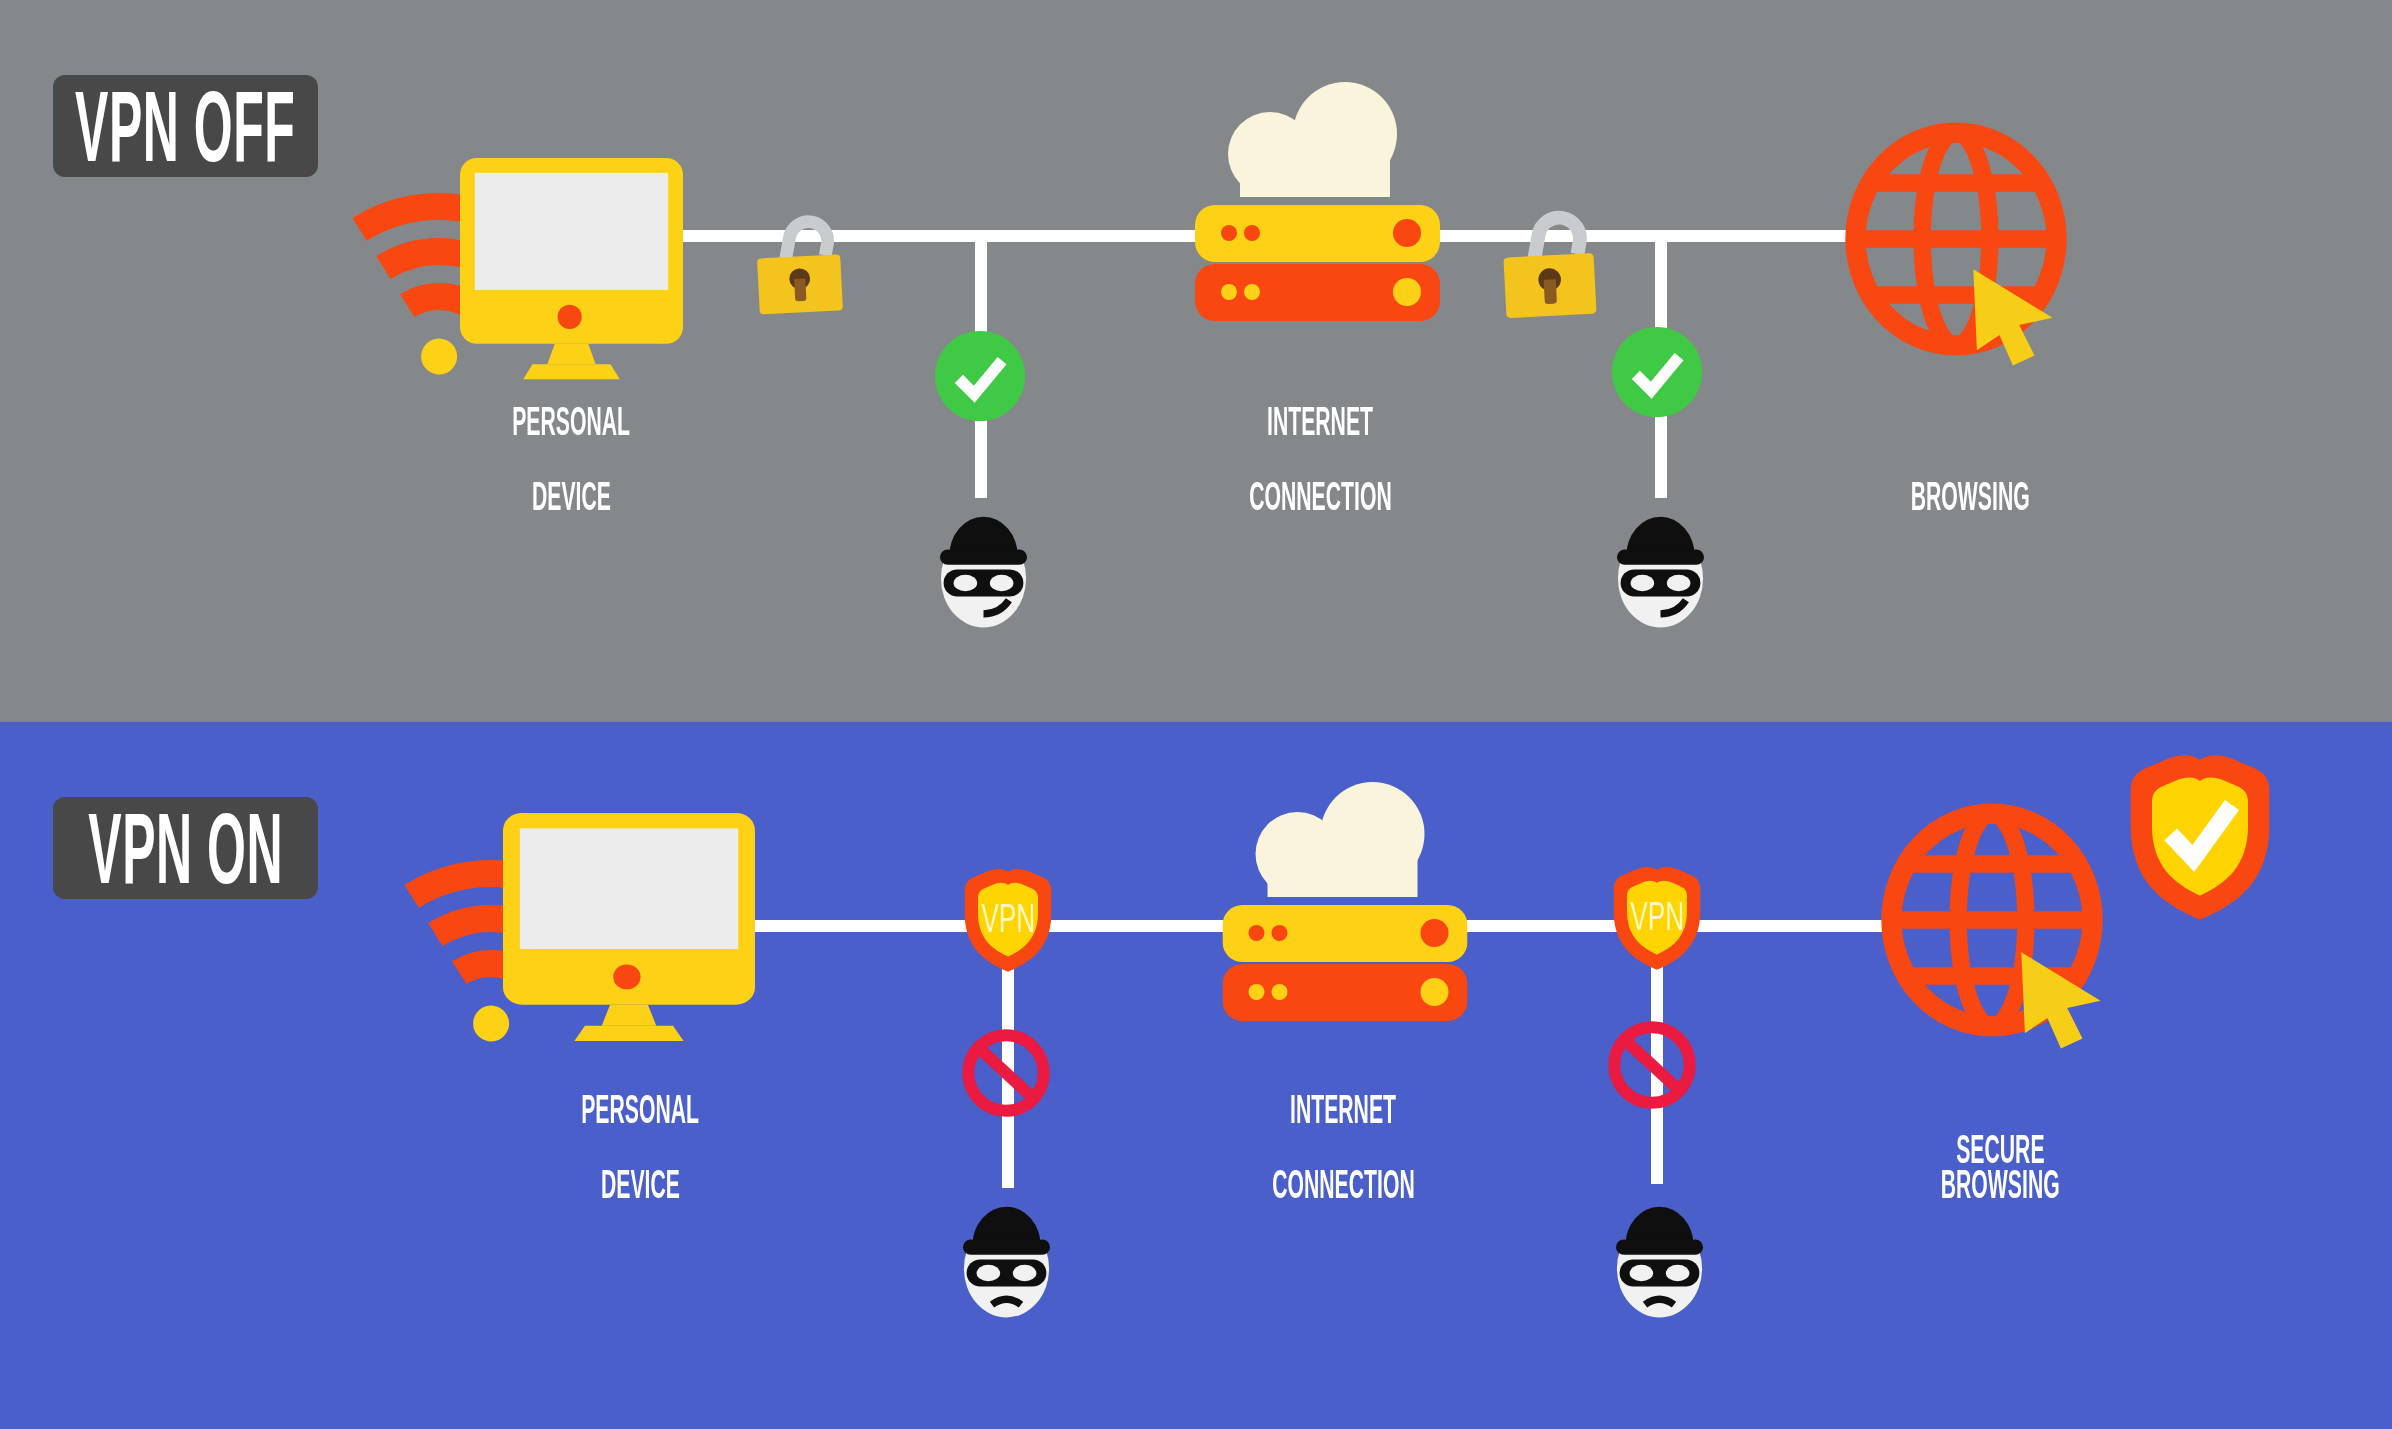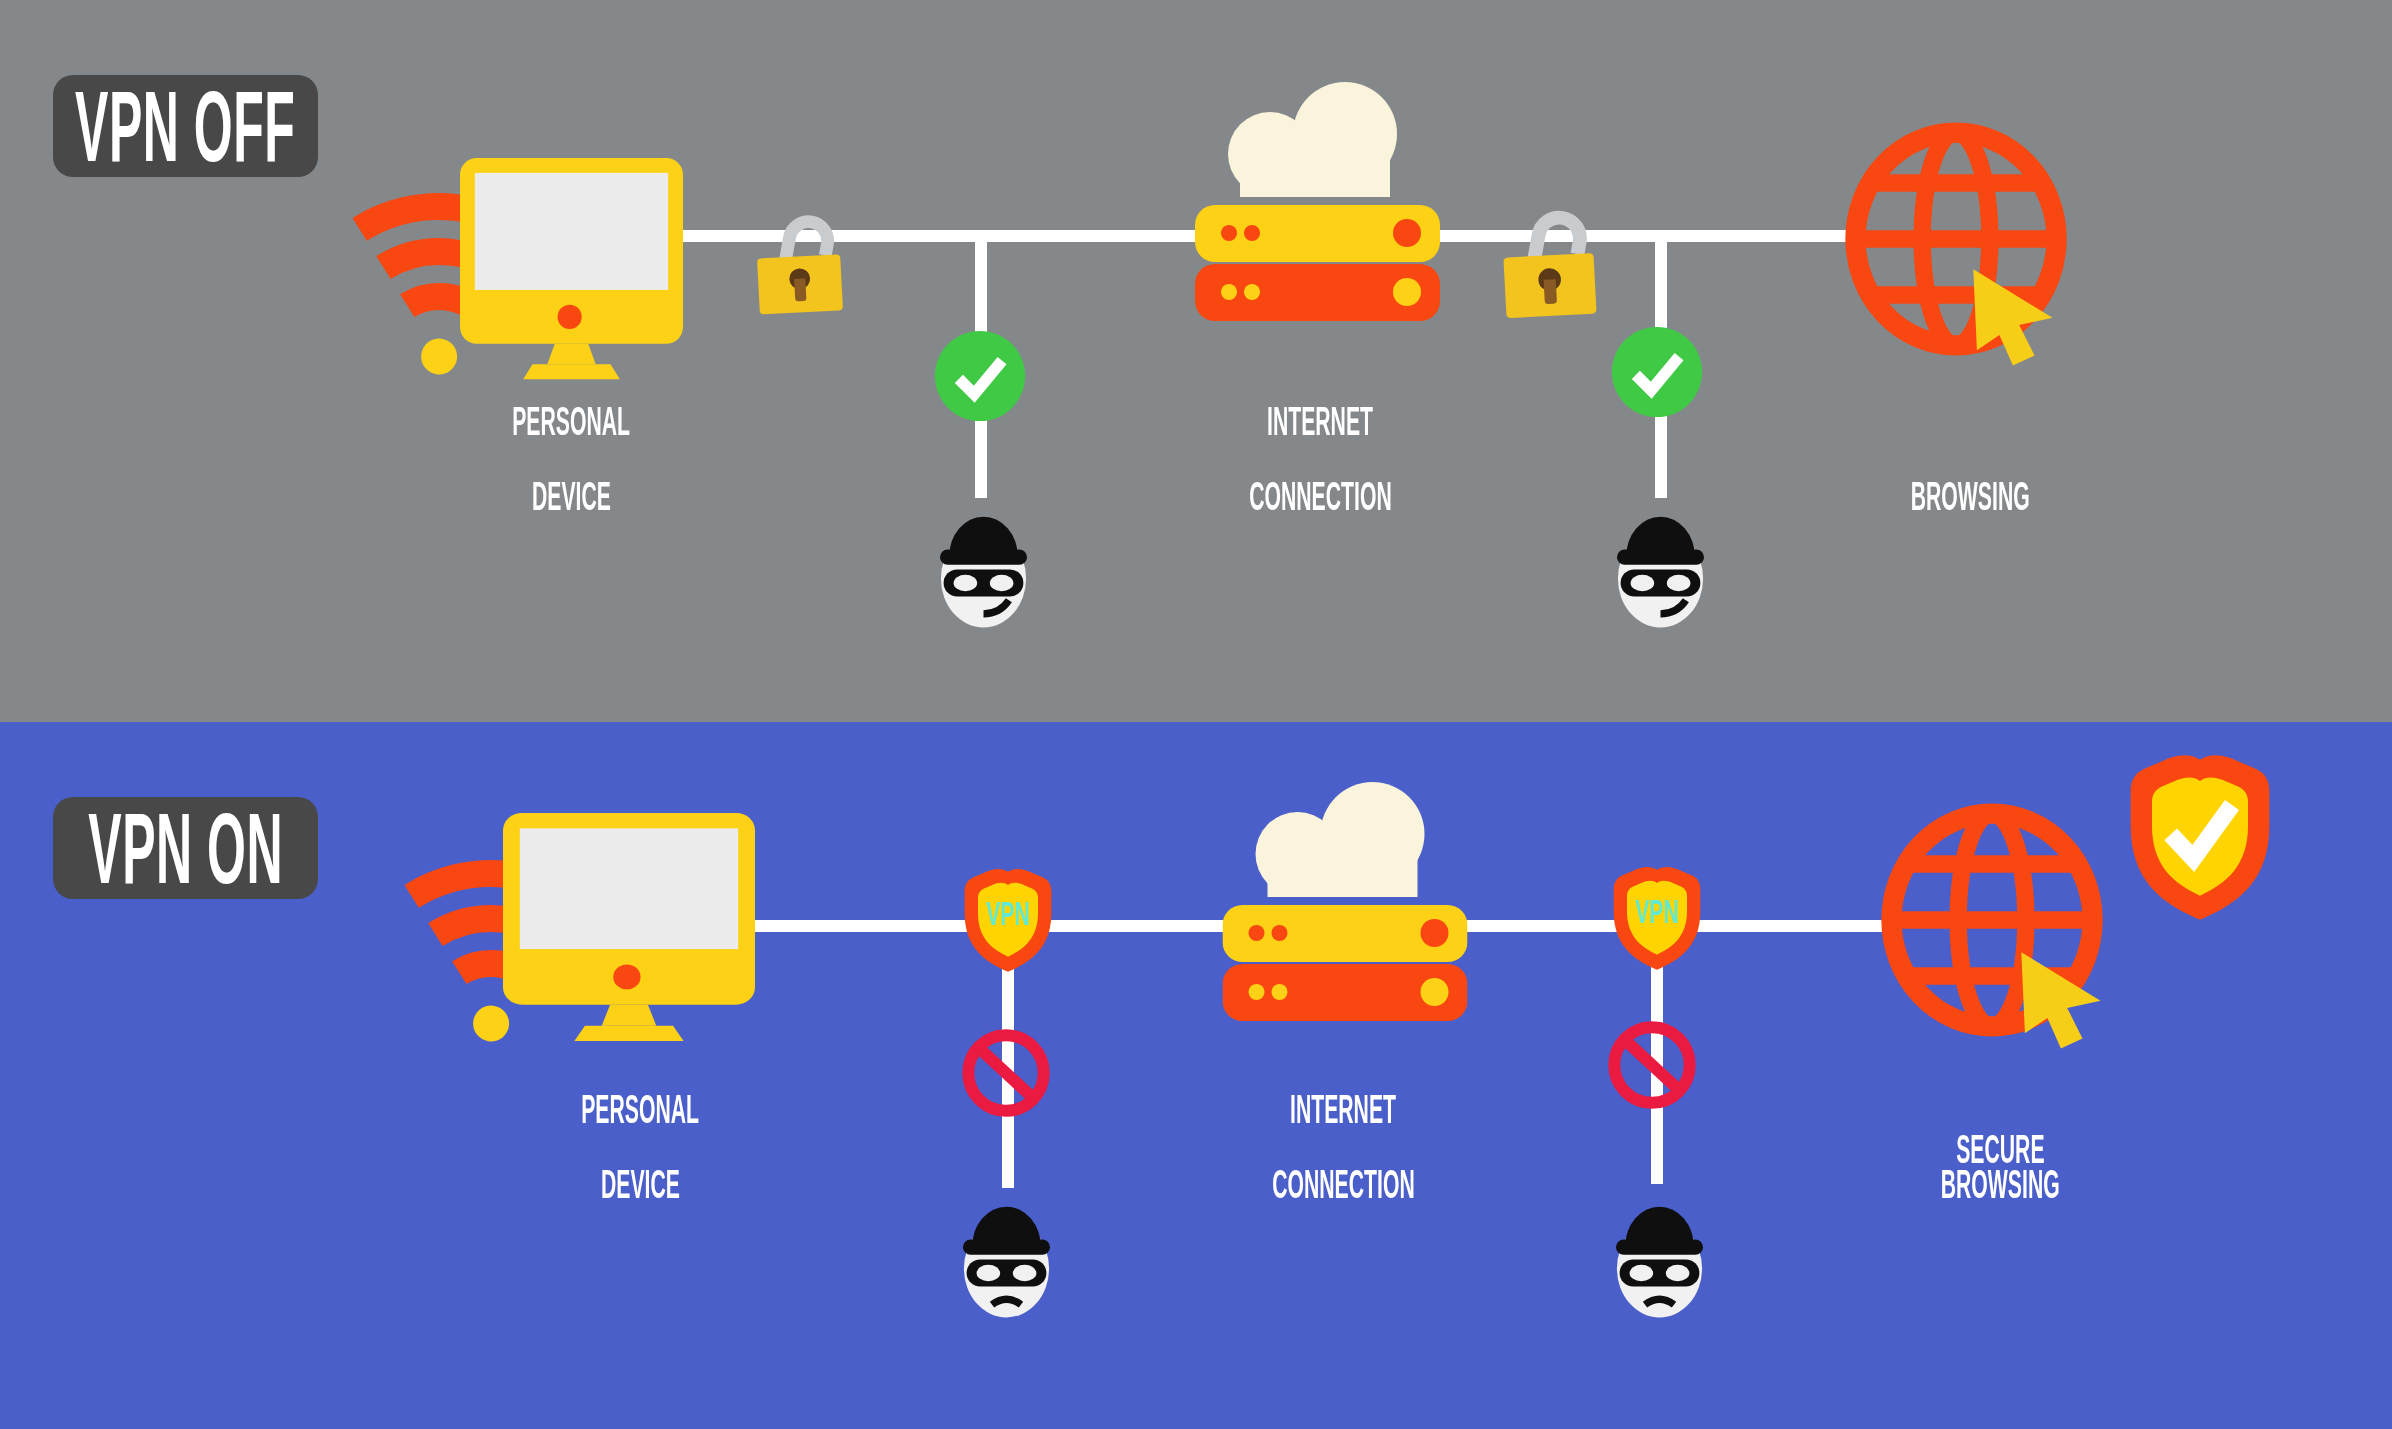--- a/index.html
+++ b/index.html
@@ -1,29 +1,29 @@
 <!DOCTYPE html>
 <html><head>
 <meta charset="utf-8">
 <style>
   html,body{margin:0;padding:0;background:#2b2b2b;}
   .canvas{position:relative;width:2392px;height:1429px;overflow:hidden;
           font-family:"Liberation Sans","DejaVu Sans",sans-serif;}
   .section{position:absolute;left:0;width:2392px;}
   .hline,.vline{position:absolute;background:#ffffff;}
-  .badge{position:absolute;width:265px;height:102px;background:#484848;border-radius:20px;
+  .badge{position:absolute;width:265px;height:102px;background:#484848;border-radius:12px;
          display:flex;align-items:center;justify-content:center;}
   .badge span{color:#ffffff;font-weight:700;font-size:100px;display:inline-block;
               transform:scaleX(0.50);white-space:nowrap;letter-spacing:1px;}
   .label-line{position:absolute;width:640px;margin-left:-320px;text-align:center;
               color:#ffffff;font-weight:700;font-size:40px;line-height:64px;}
   .label-line span{display:inline-block;transform:scaleX(0.53);transform-origin:50% 50%;
                    white-space:nowrap;}
-  .vpn-label{position:absolute;width:100px;text-align:center;color:#5eead4;
-             font-weight:700;font-size:33px;}
+  .vpn-label{position:absolute;width:100px;text-align:center;color:#fef9c3;
+             font-weight:400;font-size:41px;}
   .vpn-label span{display:inline-block;transform:scaleX(0.64);white-space:nowrap;}
   svg.icon{position:absolute;overflow:visible;}
 </style>
 </head>
 <body>
 
 <svg width="0" height="0" style="position:absolute" aria-hidden="true">
   <defs>
     <symbol id="sym-wifi" viewBox="0 0 200 210">
       <path d="M7.6,71.8 A150,150 0 0 1 192.4,71.8" fill="none" stroke="#f84711" stroke-width="27"></path>

